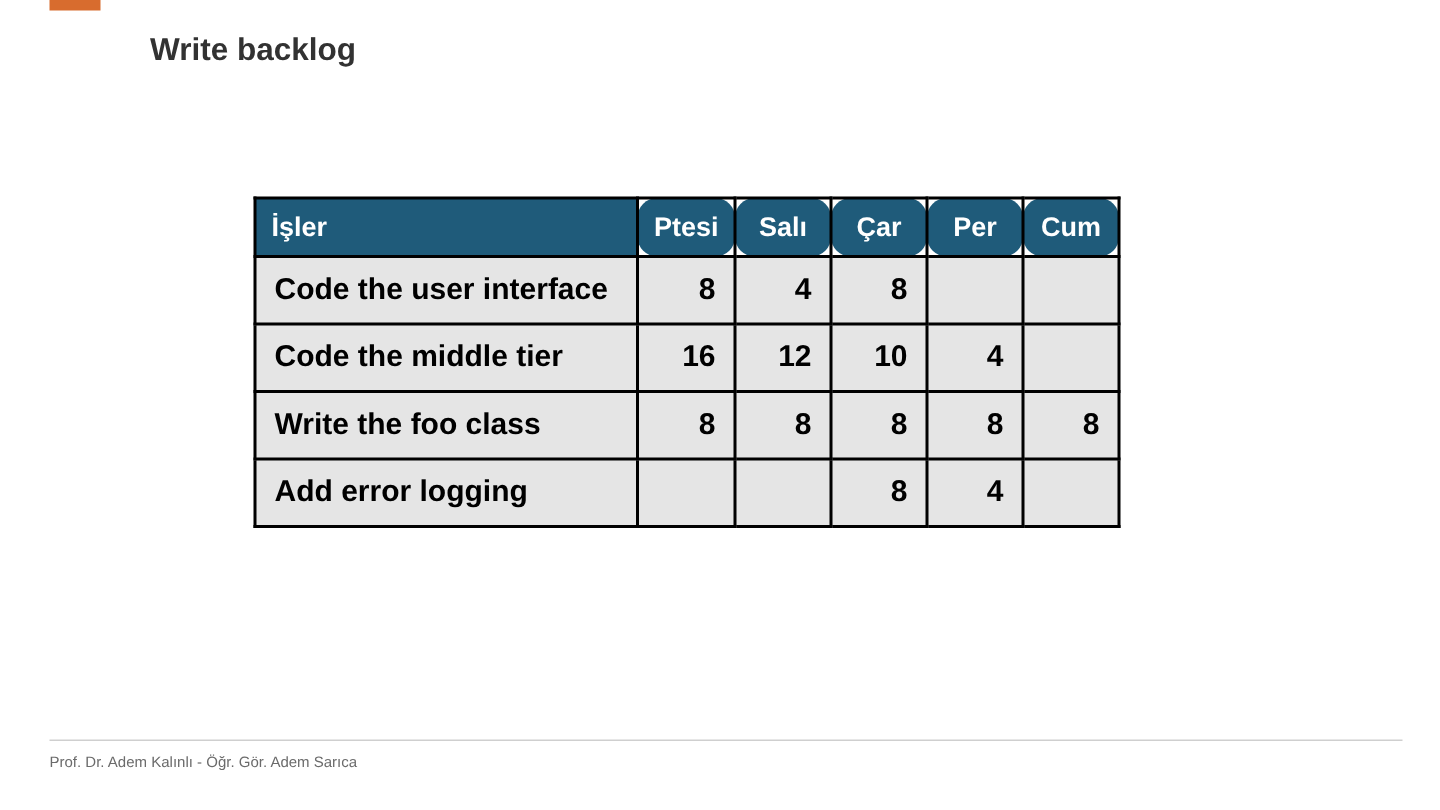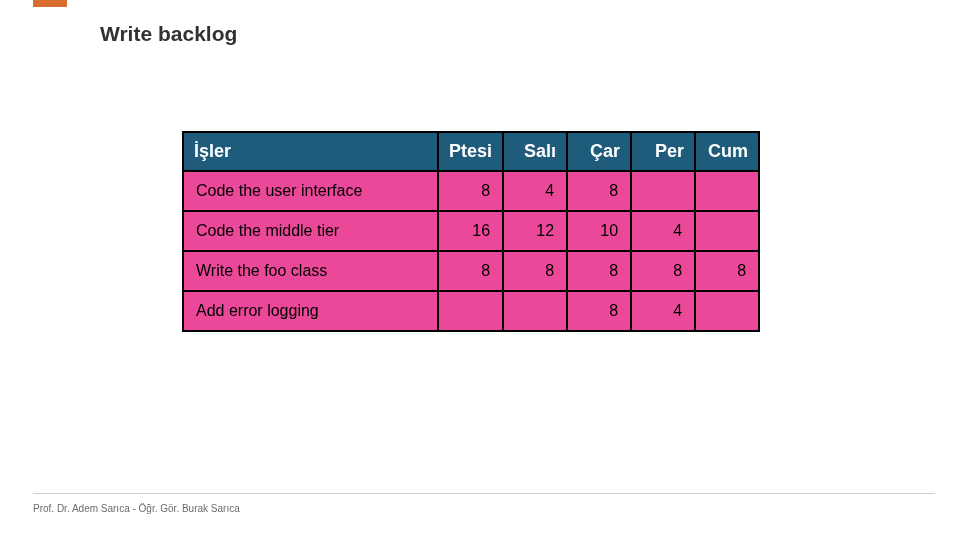--- a/index.html
+++ b/index.html
@@ -1,25 +1,25 @@
 <!DOCTYPE html>
 <html><head>
 <meta charset="utf-8">
 <style>
   * { margin: 0; padding: 0; box-sizing: border-box; }
   html, body { width: 960px; height: 540px; background: #ffffff; font-family: Arial, Helvetica, sans-serif; overflow: hidden; }
   .slide { position: relative; width: 960px; height: 540px; }
   .accent-top { position: absolute; top: 0; left: 33px; width: 34px; height: 7px; background: #d86c2e; }
   .title { position: absolute; top: 22px; left: 100px; font-size: 21px; font-weight: bold; color: #323232; }
-  .table-wrap { position: absolute; top: 131px; left: 182px; }
+  .table-wrap { position: absolute; top: 131px; left: 169px; }
   table { border-collapse: collapse; }
   th, td { border: 2px solid #000000; }
   th { background: #1f5b7a; color: #ffffff; font-weight: bold; font-size: 18px; text-align: left; padding: 8px 10px; vertical-align: middle; }
-  th.day { text-align: right; }
-  td { background: #ec4899; color: #000000; font-size: 16px; padding: 10px 12px; vertical-align: middle; }
+  th.day { text-align: center; border-radius: 13px; }
+  td { background: #e5e5e5; color: #000000; font-size: 20px; padding: 10px 12px; vertical-align: middle; font-weight: bold; }
   td.task { text-align: left; width: 255px; }
   td.num { text-align: right; width: 64px; }
   col.c-task { width: 255px; }
   col.c-day  { width: 64px; }
   .footer-line { position: absolute; left: 33px; right: 25px; bottom: 46px; height: 1px; background: #cfcfcf; }
   .footer { position: absolute; left: 33px; bottom: 26px; font-size: 10px; color: #6b6b6b; }
 </style>
 </head>
 <body>
 
@@ -78,14 +78,14 @@
           <td class="num"></td>
           <td class="num">8</td>
           <td class="num">4</td>
           <td class="num"></td>
         </tr>
       </tbody>
     </table>
   </div>
 
   <div class="footer-line"></div>
-  <div class="footer">Prof. Dr. Adem Sarıca - Öğr. Gör. Burak Sarıca</div>
+  <div class="footer">Prof. Dr. Adem Kalınlı - Öğr. Gör. Adem Sarıca</div>
 </div>
 
 </body></html>

